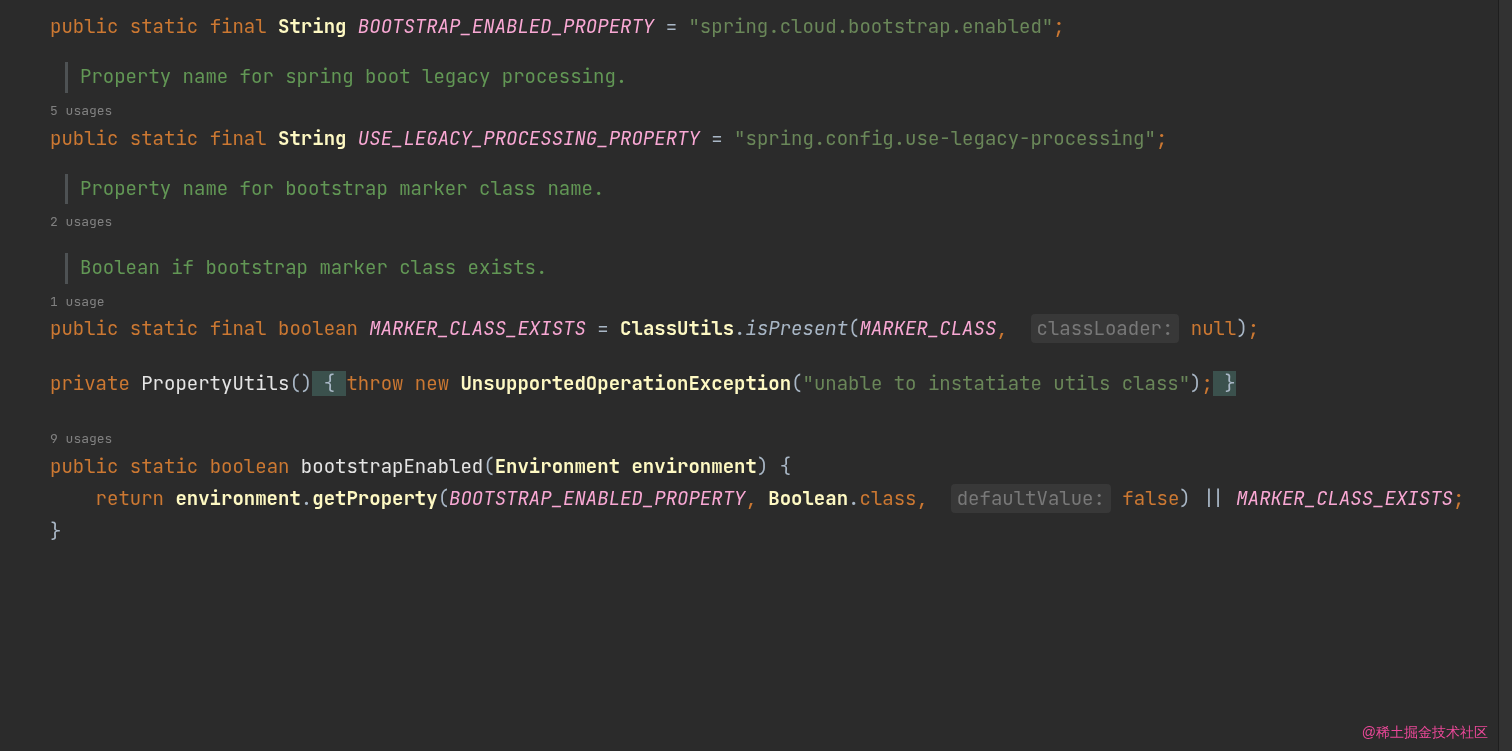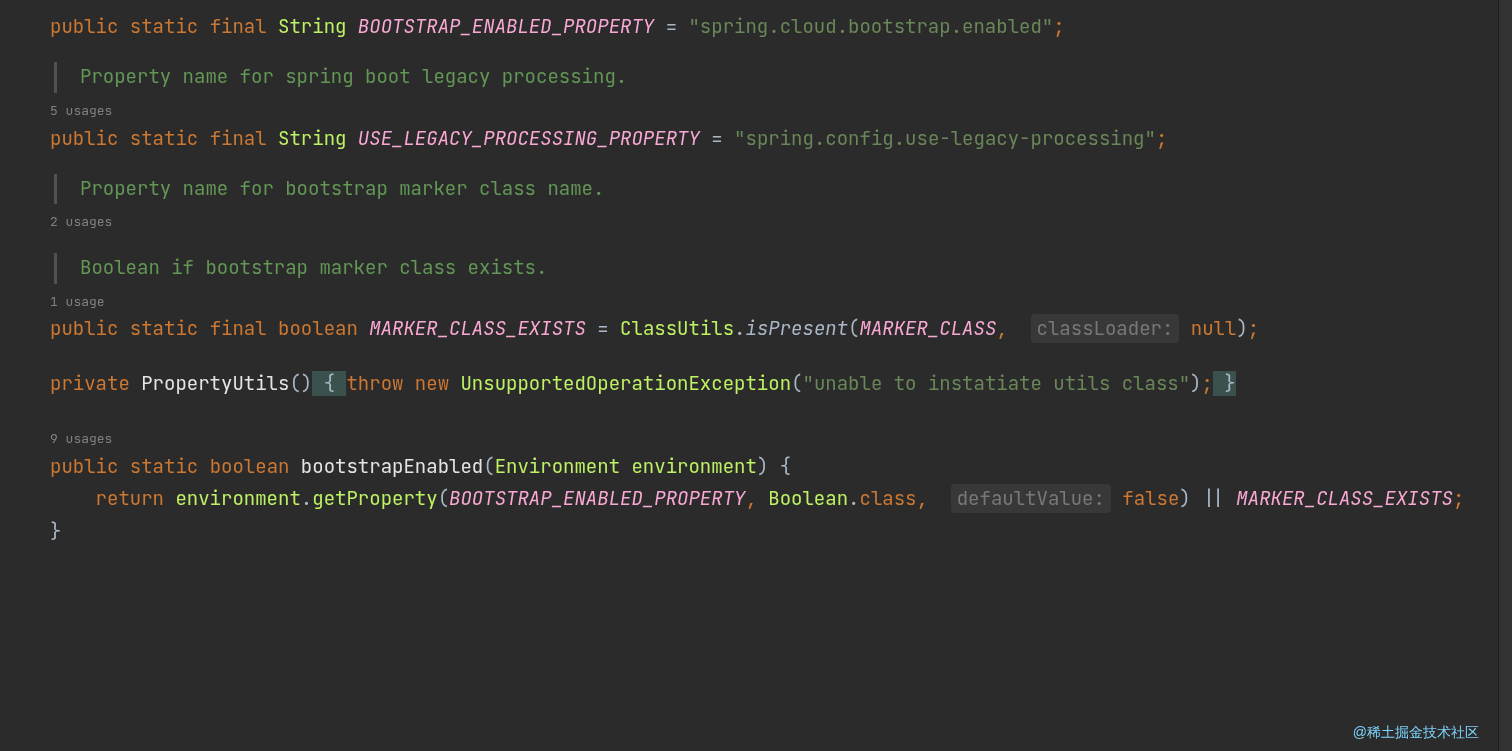--- a/index.html
+++ b/index.html
@@ -18,46 +18,46 @@
     .scrollbar {
       position: absolute;
       right: 0;
       top: 0;
       width: 14px;
       height: 100%;
       background: #323232;
       border-left: 1px solid #1e1e1e;
     }
     .kw { color: #cc7832; text-align: center; }
-    .type { color: #bef264; }
+    .type { color: #fef9c3; font-weight: bold; }
     .const { color: #f9a8d4; font-style: italic; }
     .str { color: #6a8759; }
     .method { color: #e5e5e5; }
     .static-method { color: #a9b7c6; font-style: italic; }
     .punct { color: #a9b7c6; }
     .semi { color: #cc7832; }
     .doc { color: #629755; }
-    .doc-block { border-left: 3px solid #4e5254; padding-left: 23px; margin: 20px 0 8px 4px; }
+    .doc-block { border-left: 3px solid #4e5254; padding-left: 12px; margin: 20px 0 8px 15px; }
     .usages { color: #808080; font-size: 13px; margin: 8px 0 2px 0; }
     .code-line { white-space: pre; margin: 2px 0; }
     .blank { height: 20px; }
     .hint {
       background: #383838;
       color: #787878;
       padding: 2px 6px;
       border-radius: 4px;
       font-size: 19px;
       font-style: normal;
     }
     .brace-hl { background: #3b514d; }
     .watermark {
       position: absolute;
       bottom: 8px;
-      right: 33px;
-      color: #7dd3fc;
+      right: 24px;
+      color: #ec4899;
       font-size: 14px;
       font-family: sans-serif;
     }
   </style>
 </head>
 <body>
 
 <div>
 
 <div class="code-line"><span class="kw">public</span> <span class="kw">static</span> <span class="kw">final</span> <span class="type">String</span> <span class="const">BOOTSTRAP_ENABLED_PROPERTY</span><span class="punct"> = </span><span class="str">"spring.cloud.bootstrap.enabled"</span><span class="semi">;</span></div>

